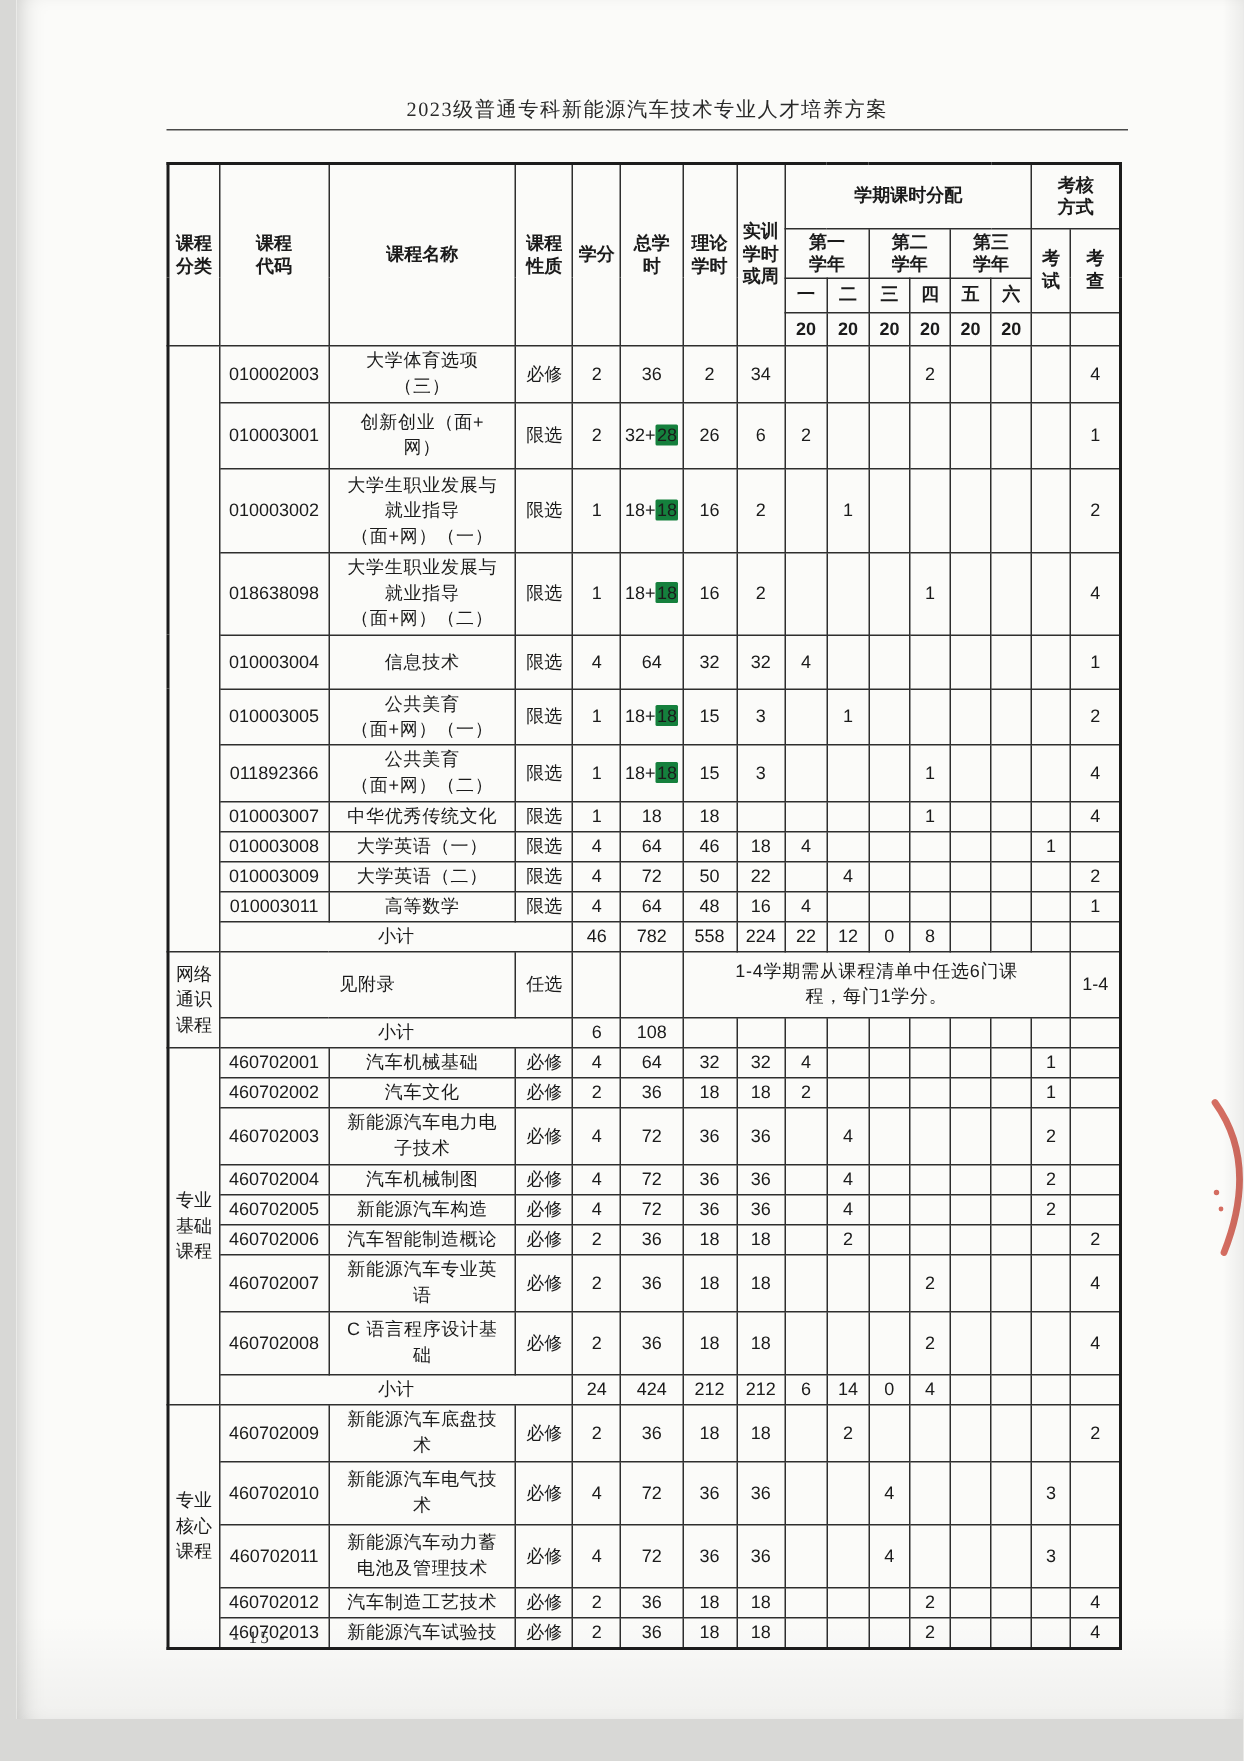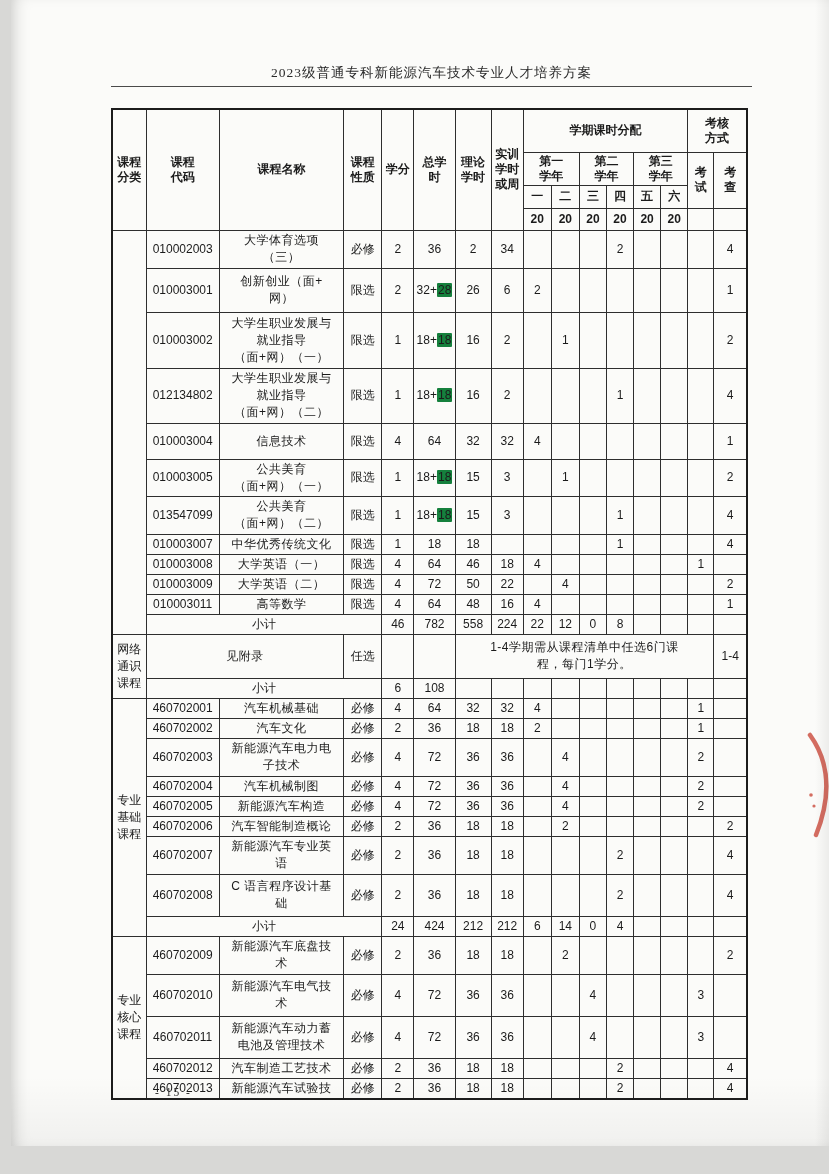--- a/index.html
+++ b/index.html
@@ -185,21 +185,21 @@
           <td></td>
           <td>1</td>
           <td></td>
           <td></td>
           <td></td>
           <td></td>
           <td></td>
           <td>2</td>
         </tr>
         <tr style="height: 55px;">
-          <td>012134802</td>
+          <td>018638098</td>
           <td class="name">大学生职业发展与
 就业指导
 （面+网）（二）</td>
           <td>限选</td>
           <td>1</td>
           <td>18+<span class="hl">18</span></td>
           <td>16</td>
           <td>2</td>
           <td></td>
           <td></td>
@@ -239,21 +239,21 @@
           <td></td>
           <td>1</td>
           <td></td>
           <td></td>
           <td></td>
           <td></td>
           <td></td>
           <td>2</td>
         </tr>
         <tr style="height: 38px;">
-          <td>013547099</td>
+          <td>011892366</td>
           <td class="name">公共美育
 （面+网）（二）</td>
           <td>限选</td>
           <td>1</td>
           <td>18+<span class="hl">18</span></td>
           <td>15</td>
           <td>3</td>
           <td></td>
           <td></td>
           <td></td>

